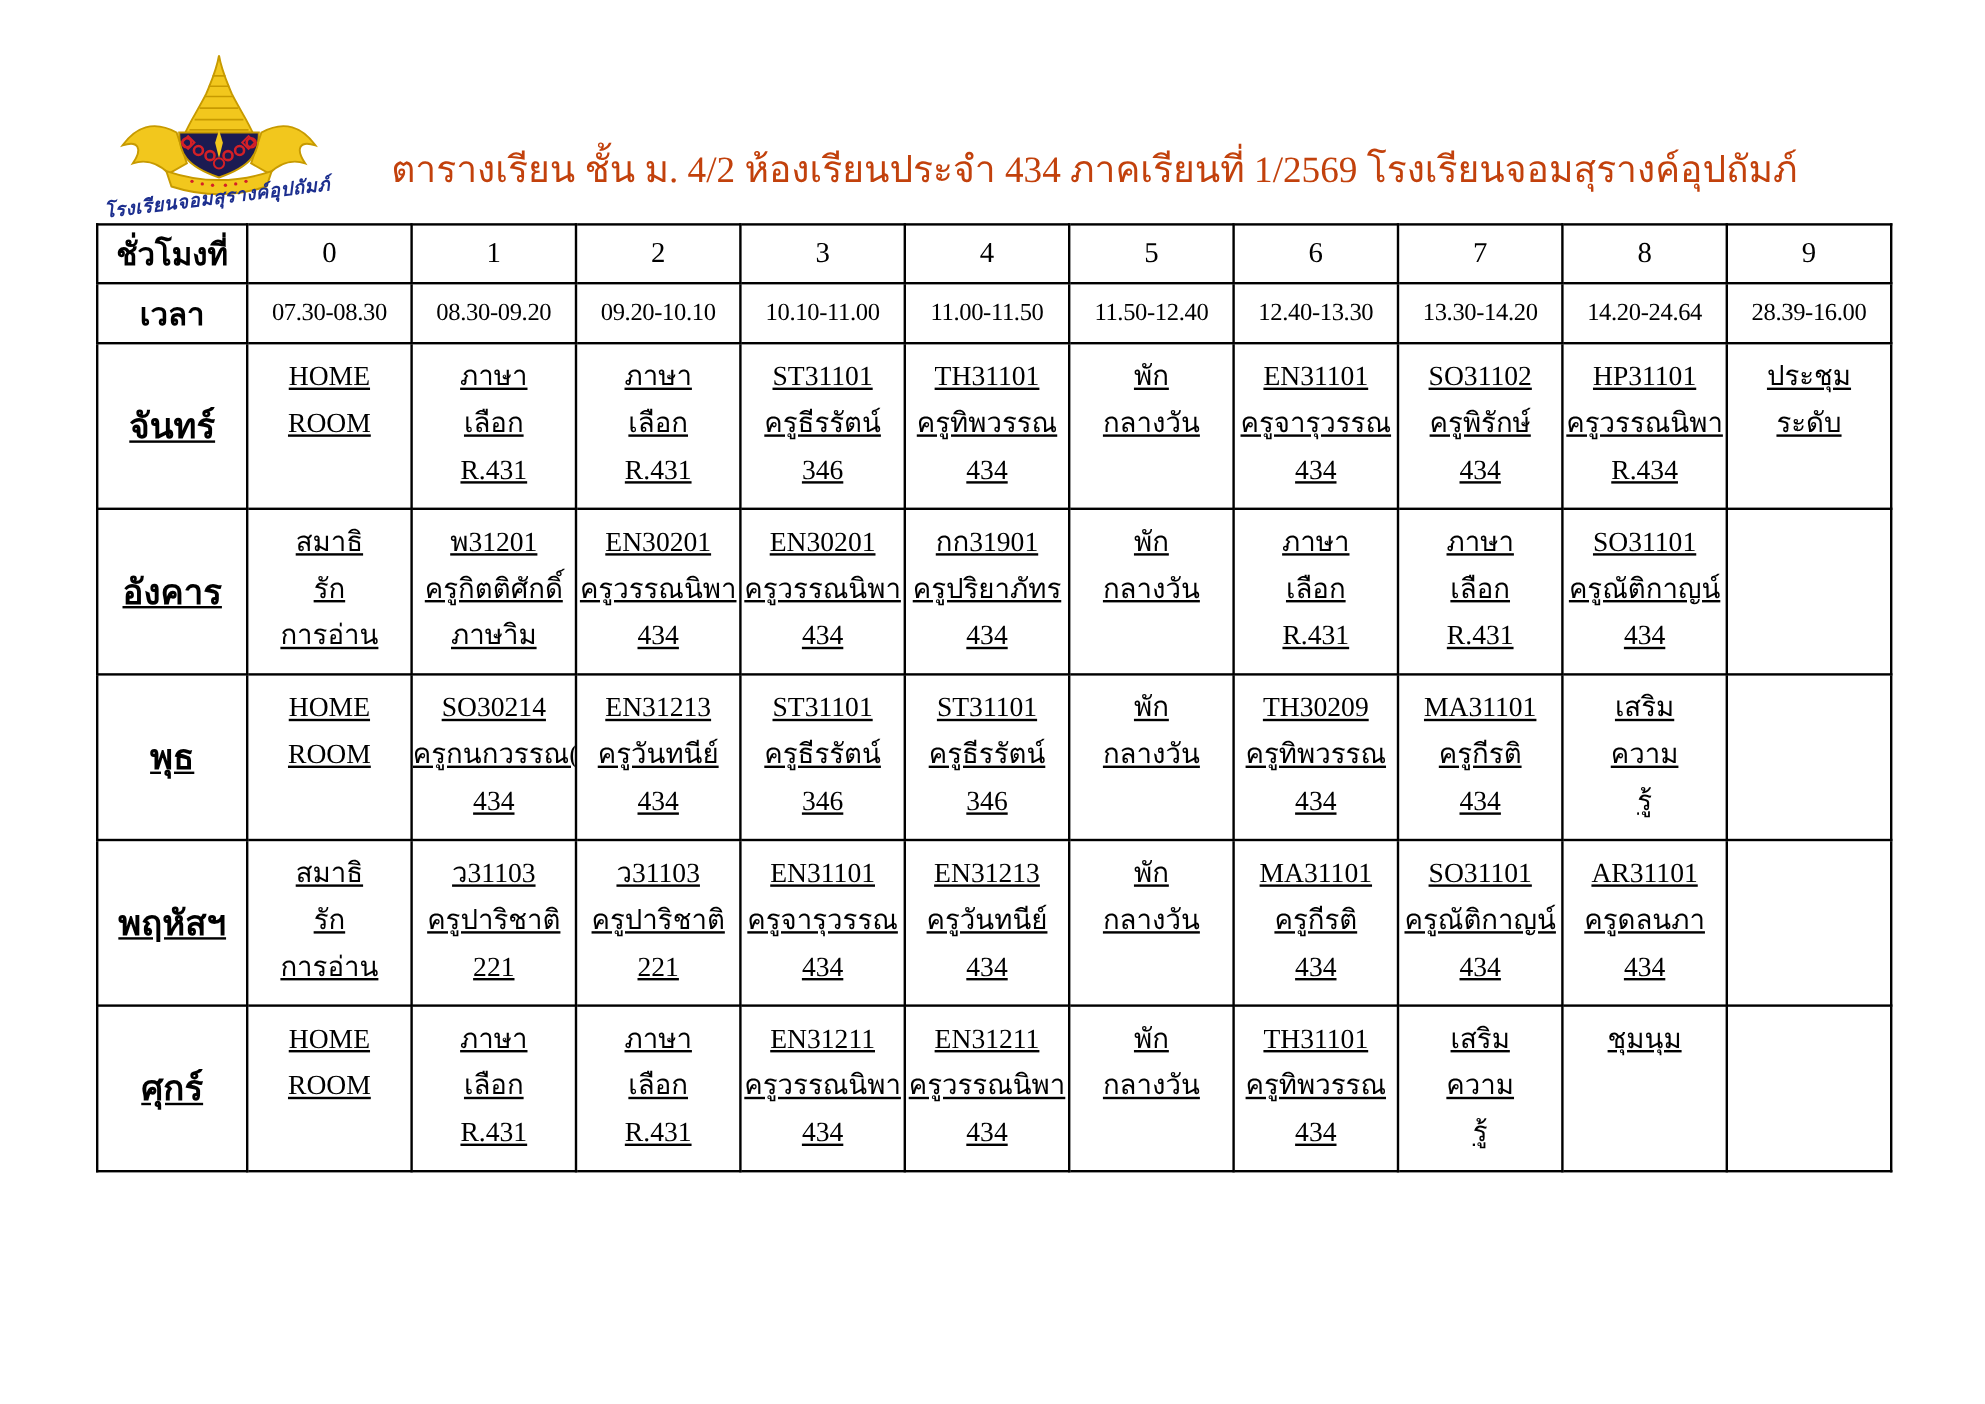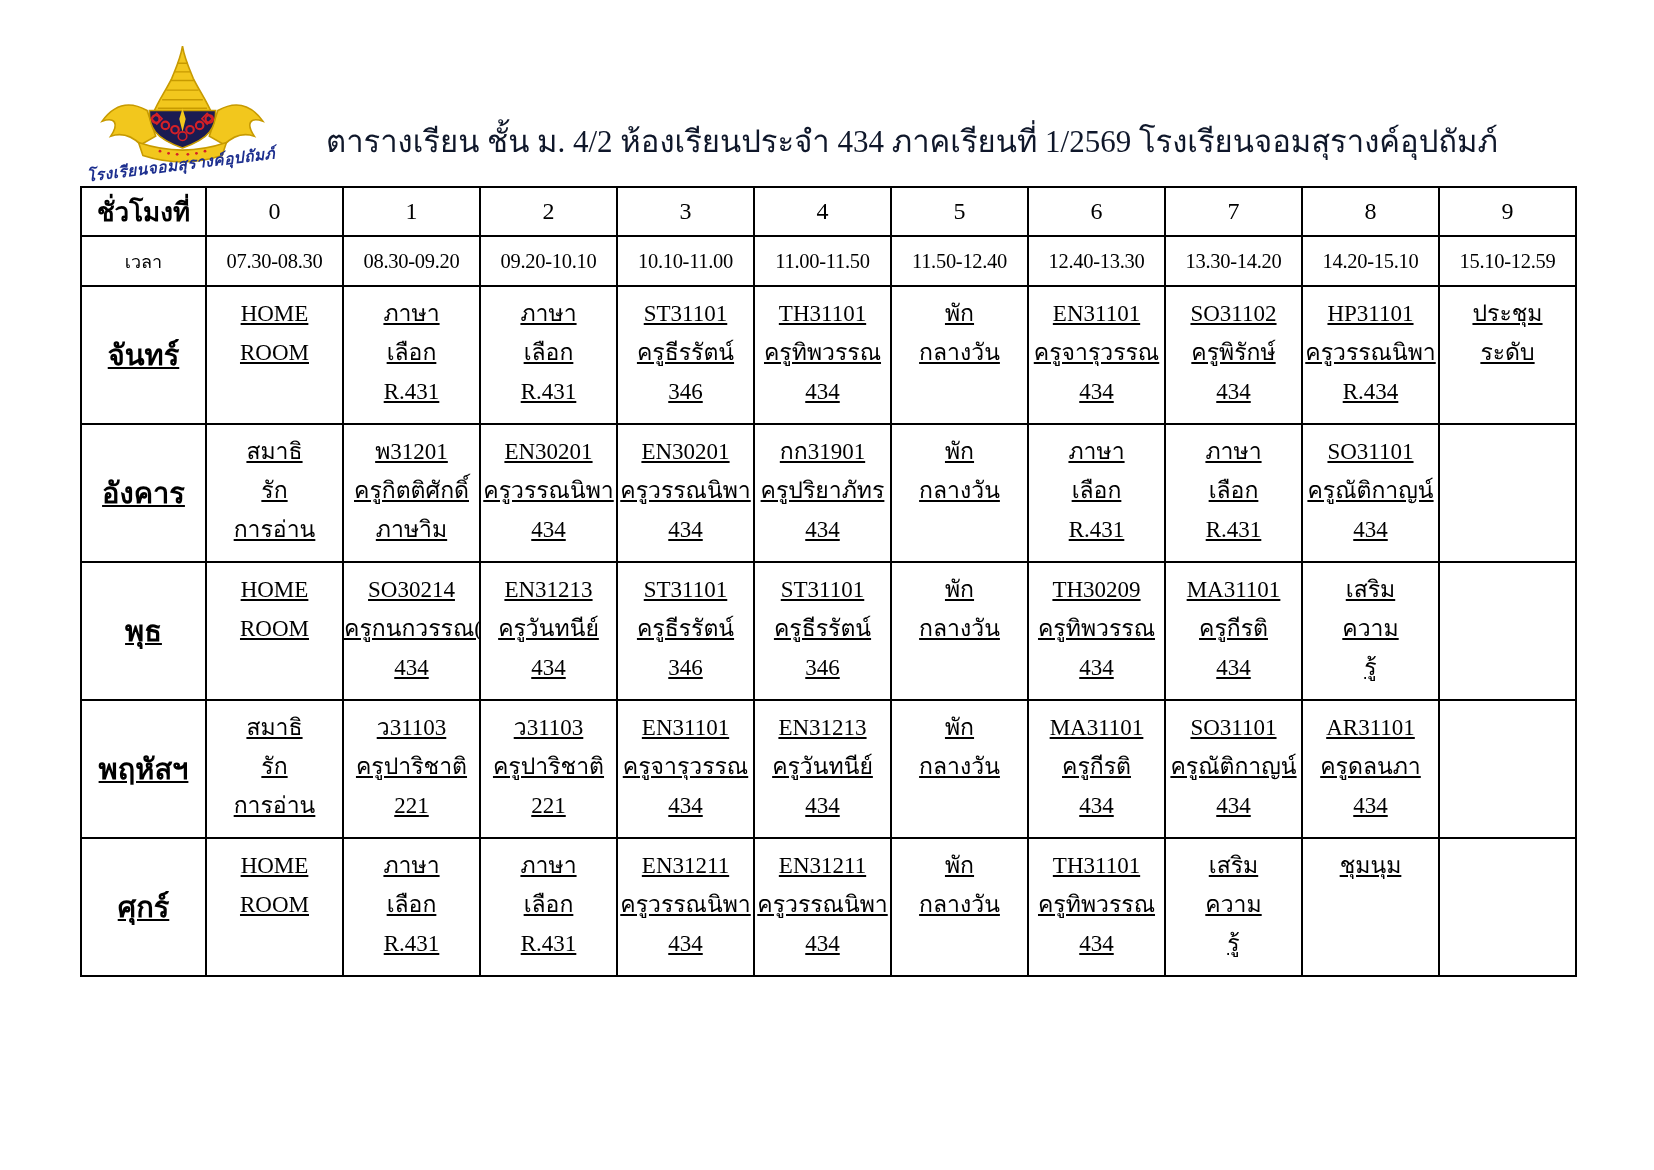--- a/index.html
+++ b/index.html
@@ -18,38 +18,38 @@
   .logo-caption{
     position:absolute;left:-4px;top:108px;width:190px;
     font-size:15.5px;font-weight:bold;font-style:italic;
     color:#1d2f8f;text-align:center;
     transform:rotate(-7deg);
     letter-spacing:0.5px;
     white-space:nowrap;
   }
   .title{
     position:absolute;left:230px;right:60px;top:116px;
-    text-align:center;font-size:31px;color:#0f172a;
+    text-align:center;font-size:31px;color:#c2410c;
     white-space:nowrap;
   }
   
   table.schedule{
     position:absolute;left:80px;top:186px;
     border-collapse:collapse;table-layout:fixed;
     width:1495px;
   }
   table.schedule td{
     border:2px solid #000;
     text-align:center;
     padding:0;
     overflow:hidden;
   }
   td.corner{height:47px;font-size:26px;font-weight:bold;vertical-align:middle;}
   td.period{height:47px;font-size:24px;vertical-align:middle;}
-  td.time-label{height:48px;font-size:18px;font-weight:normal;vertical-align:middle;}
+  td.time-label{height:48px;font-size:26px;font-weight:bold;vertical-align:middle;}
   td.time{height:48px;font-size:20.5px;vertical-align:middle;letter-spacing:-0.3px;}
   td.day{height:136px;font-size:29px;font-weight:bold;vertical-align:middle;text-decoration:underline;}
   td.slot{height:136px;font-size:23px;vertical-align:top;text-decoration:underline;}
   .slot-inner{
     display:flex;flex-direction:column;align-items:center;
     padding-top:7px;
   }
   .cell-line{
     line-height:39px;height:39px;display:block;width:100%;
     text-align:center;white-space:nowrap;
@@ -137,22 +137,22 @@
         <tr>
           <td class="time-label">เวลา</td>
           <td class="time">07.30-08.30</td>
           <td class="time">08.30-09.20</td>
           <td class="time">09.20-10.10</td>
           <td class="time">10.10-11.00</td>
           <td class="time">11.00-11.50</td>
           <td class="time">11.50-12.40</td>
           <td class="time">12.40-13.30</td>
           <td class="time">13.30-14.20</td>
-          <td class="time">14.20-15.10</td>
-          <td class="time">15.10-12.59</td>
+          <td class="time">14.20-24.64</td>
+          <td class="time">28.39-16.00</td>
         </tr>
         <tr>
           <td class="day">จันทร์</td>
           <td class="slot">
             <div class="slot-inner">
               <span class="cell-line">HOME</span>
               <span class="cell-line">ROOM</span>
             </div>
           </td>
           <td class="slot">

